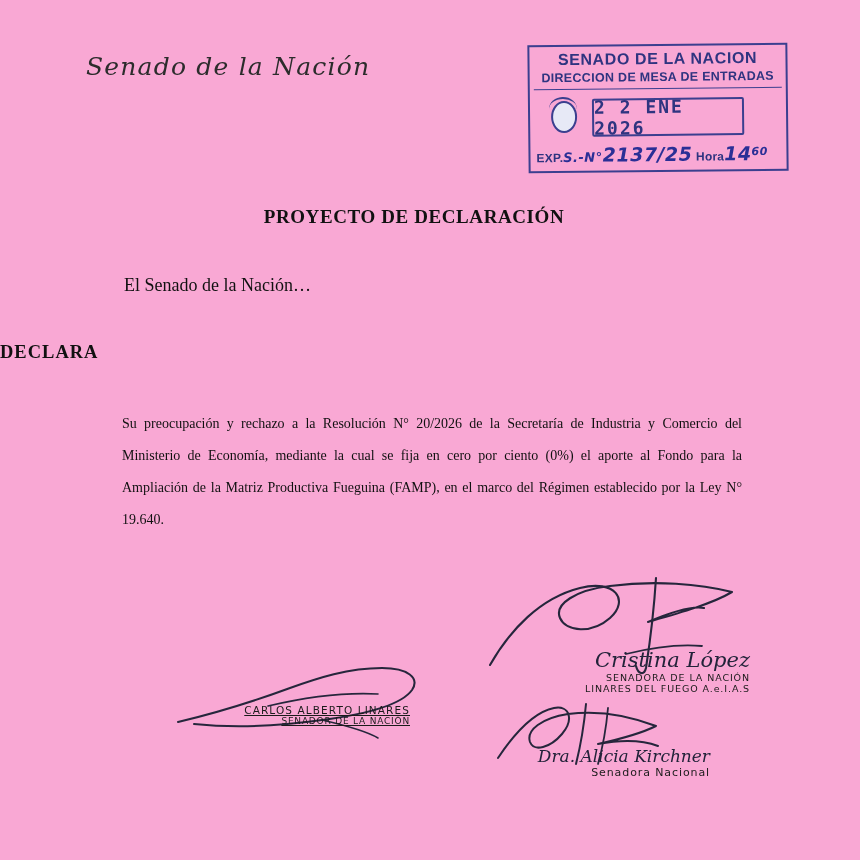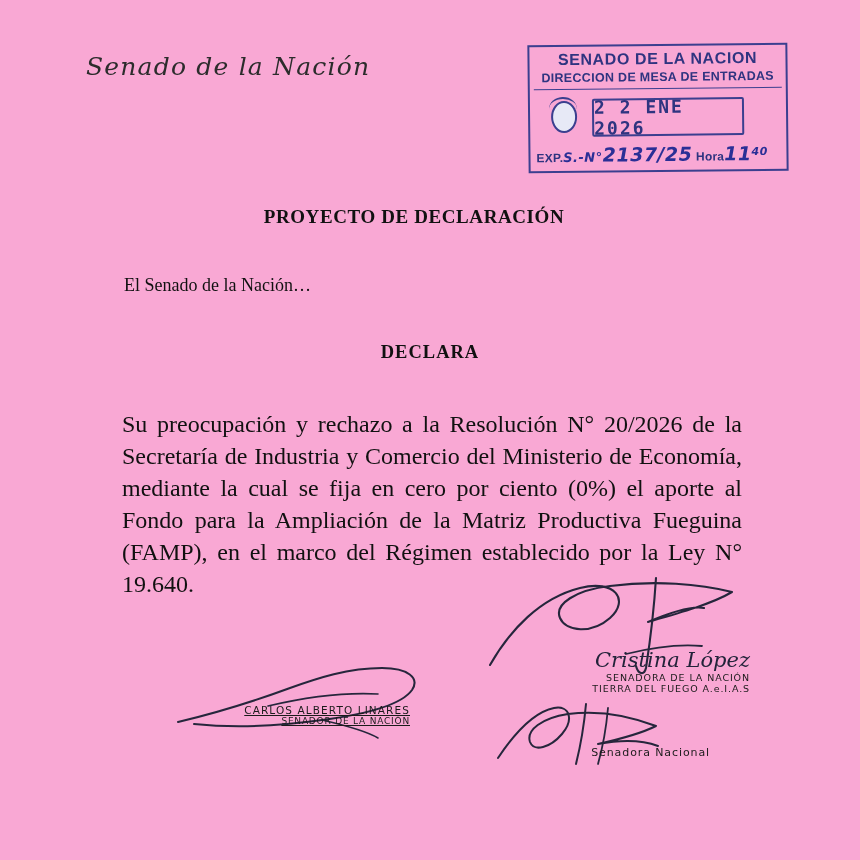--- a/index.html
+++ b/index.html
@@ -153,32 +153,31 @@
     top: 275px;
     left: 124px;
     font-size: 18px;
     color: #111;
   }
   .declara {
     position: absolute;
     top: 342px;
     left: 0;
     width: 860px;
-    text-align: center;
     font-size: 18.5px;
     font-weight: bold;
     letter-spacing: 1px;
     color: #111;
   }
   .body-text {
     position: absolute;
     top: 408px;
     left: 122px;
     width: 620px;
-    font-size: 24px;
+    font-size: 14px;
     line-height: 32px;
     text-align: justify;
     color: #111;
   }
   
   .sig-block {
     position: absolute;
     text-align: right;
     color: #1b1b1b;
   }
@@ -228,55 +227,56 @@
       <div class="rays"></div>
       <div class="oval"></div>
     </div>
 
     <div class="datebox">
       <span>2 2 ENE 2026</span>
     </div>
 
     <div class="s-foot">
       <span>EXP.</span><span class="hand small">S.-N°</span><span class="hand">2137/25</span>
-      <span>Hora</span><span class="hand">11</span><span class="hand sup">40</span>
+      <span>Hora</span><span class="hand">14</span><span class="hand sup">60</span>
     </div>
   </div>
 
   <div class="doc-title">PROYECTO DE DECLARACIÓN</div>
 
   <div class="salutation">El Senado de la Nación…</div>
 
   <div class="declara">DECLARA</div>
 
   <div class="body-text">Su preocupación y rechazo a la Resolución N° 20/2026 de la Secretaría de Industria y Comercio del Ministerio de Economía, mediante la cual se fija en cero por ciento (0%) el aporte al Fondo para la Ampliación de la Matriz Productiva Fueguina (FAMP), en el marco del Régimen establecido por la Ley N° 19.640.</div>
 
   <svg class="ink" style="left:480px; top:570px;" width="270" height="110" viewBox="0 0 270 110">
     <path d="M10 95 C30 60, 60 28, 100 18 C135 9, 150 30, 130 48 C112 64, 86 62, 80 48 C74 34, 96 20, 130 16 C175 10, 220 14, 252 22 C232 34, 196 44, 168 52 C196 40, 214 36, 224 38" stroke-width="2.1"></path>
     <path d="M176 8 C174 40, 170 72, 166 98 C164 106, 158 104, 156 96" stroke-width="2.1"></path>
     <path d="M146 84 C170 78, 200 74, 222 76" stroke-width="1.8"></path>
   </svg>
   <div class="sig-block" style="left:520px; top:648px; width:230px;">
     <div class="sig-script">Cristina López</div>
     <div class="sig-sub">SENADORA DE LA NACIÓN</div>
-    <div class="sig-sub">TIERRA DEL FUEGO A.e.I.A.S</div>
+    <div class="sig-sub">LINARES DEL FUEGO A.e.I.A.S</div>
   </div>
 
   <svg class="ink" style="left:172px; top:662px;" width="260" height="80" viewBox="0 0 260 80">
     <path d="M6 60 C40 52, 80 40, 118 26 C146 16, 176 6, 210 6 C236 6, 248 16, 240 28 C230 42, 196 52, 150 58 C108 64, 60 66, 22 62" stroke-width="2.0"></path>
     <path d="M96 44 C130 36, 170 30, 206 32" stroke-width="1.6"></path>
     <path d="M150 58 C176 64, 196 70, 206 76" stroke-width="1.5"></path>
   </svg>
   <div class="sig-block" style="left:160px; top:704px; width:250px;text-decoration:underline;">
     <div class="sig-name">CARLOS ALBERTO LINARES</div>
     <div class="sig-role">SENADOR DE LA NACIÓN</div>
   </div>
 
   <svg class="ink" style="left:490px; top:700px;" width="200" height="70" viewBox="0 0 200 70">
     <path d="M8 58 C24 34, 44 12, 64 8 C80 5, 84 20, 72 34 C60 48, 44 52, 40 42 C36 30, 52 18, 78 14 C108 10, 140 16, 166 26 C150 34, 126 40, 108 44 C130 40, 152 40, 168 46" stroke-width="2.0"></path>
     <path d="M96 4 C94 26, 90 48, 86 64" stroke-width="2.0"></path>
     <path d="M118 8 C116 30, 112 50, 108 64" stroke-width="1.8"></path>
   </svg>
   <div class="sig-block" style="left:470px; top:746px; width:240px;">
+    <div class="sig-script" style="font-size:17px;">Dra. Alicia Kirchner</div>
     <div class="sig-sub" style="font-size:11px;">Senadora Nacional</div>
   </div>
 
 </div>
 
 </body></html>

